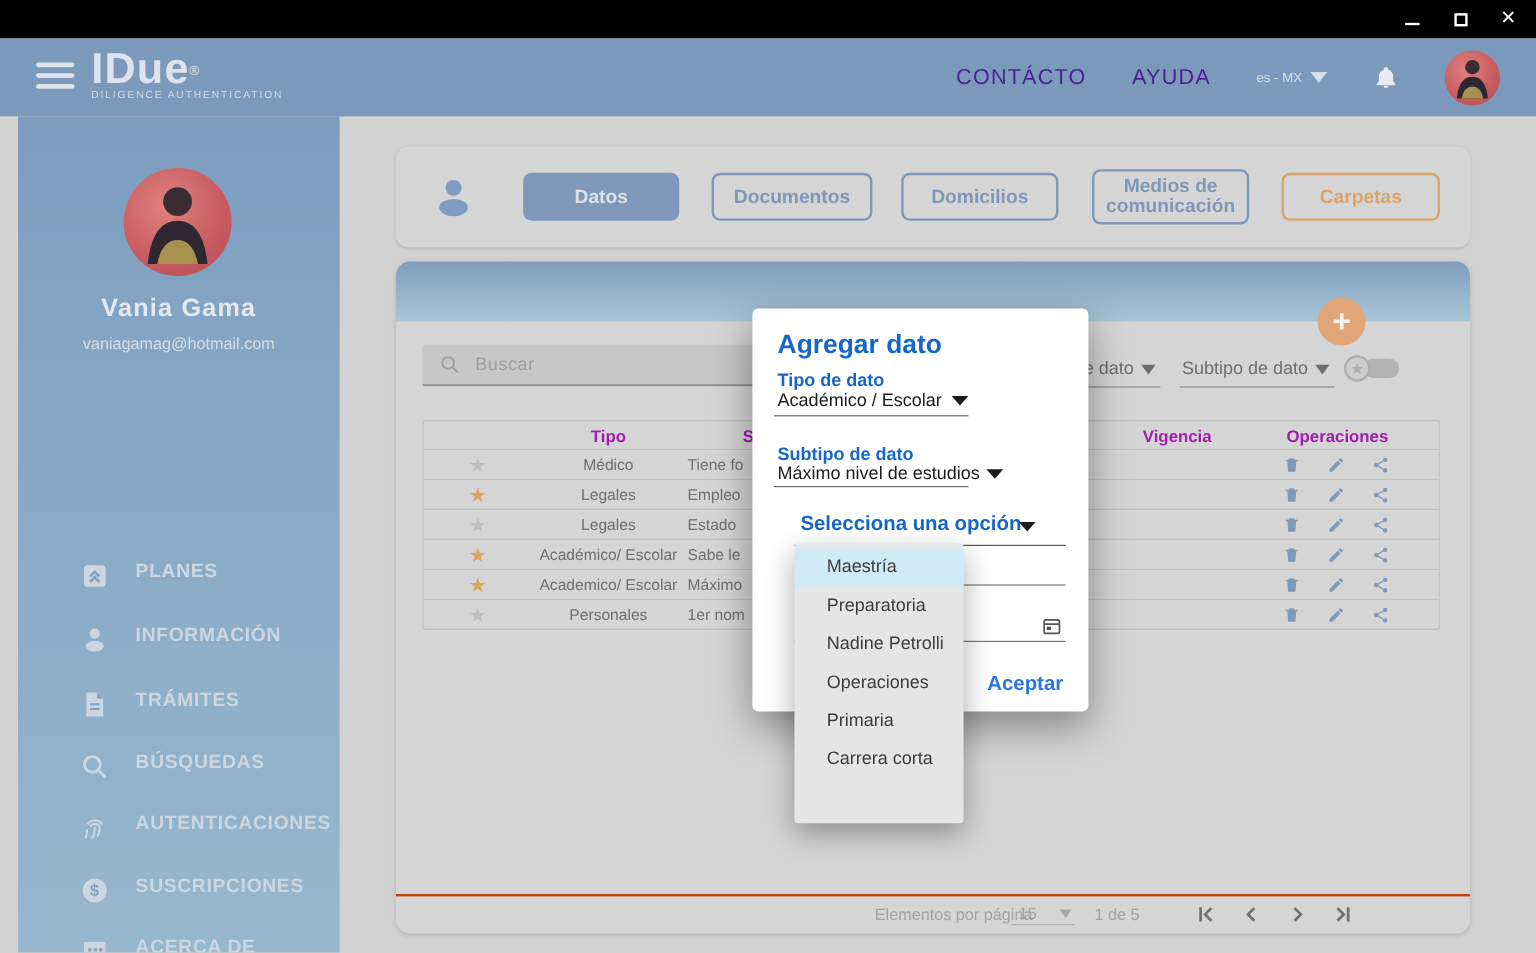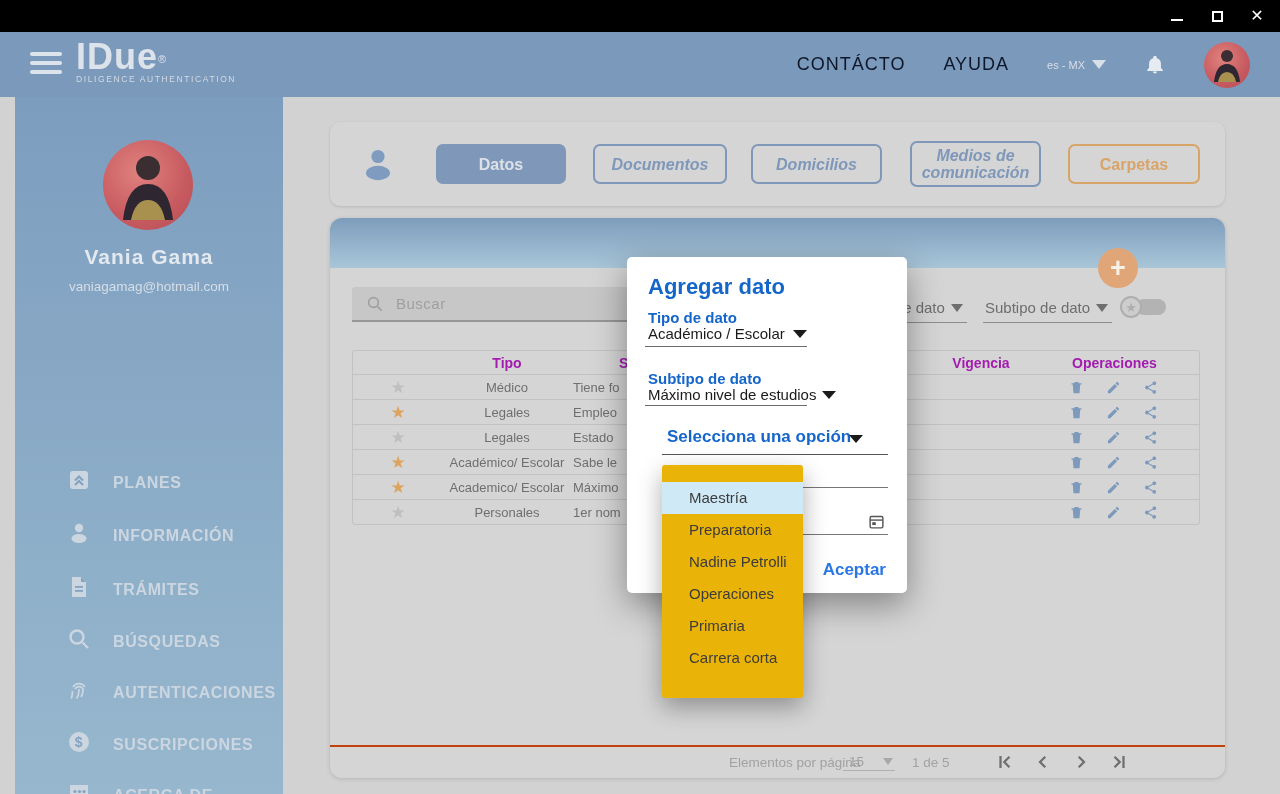--- a/index.html
+++ b/index.html
@@ -17,41 +17,41 @@
 
   
   .appheader { position:absolute; left:0; top:32px; width:1280px; height:65px; background:#7b99bb; }
   .hamburger { position:absolute; left:30px; top:20px; width:32px; height:24px; cursor:pointer; }
   .hamburger span { display:block; width:32px; height:4px; background:#dde3ea; border-radius:2px; margin-bottom:5px; }
   .brand { position:absolute; left:76px; top:6px; color:#dde3ea; }
   .brand .name { font-size:36px; font-weight:bold; letter-spacing:1px; line-height:38px; }
   .brand .reg { font-size:11px; vertical-align:super; }
   .brand .tagline { font-size:8.5px; letter-spacing:1.6px; margin-top:-2px; color:#d3dae3; }
   .hnav { position:absolute; right:30px; top:0; height:65px; display:flex; align-items:center; gap:38px; }
-  .hnav .navlink { color:#0f172a; font-size:18px; letter-spacing:1px; cursor:pointer; }
+  .hnav .navlink { color:#4c1d95; font-size:18px; letter-spacing:1px; cursor:pointer; }
   .lang { color:#d9dfe7; font-size:11px; cursor:pointer; display:flex; align-items:center; gap:7px; }
   .tri-down { width:0; height:0; border-left:7px solid transparent; border-right:7px solid transparent; border-top:9px solid #d9dfe7; }
   .bell { width:22px; height:24px; cursor:pointer; }
   .avatar { width:46px; height:46px; border-radius:50%; background:radial-gradient(circle at 40% 35%, #e0827e 0%, #c75a60 60%, #b34d55 100%); position:relative; overflow:hidden; cursor:pointer; }
   .avatar svg, .avatar-big svg { position:absolute; left:0; top:0; width:100%; height:100%; }
 
   
   .sidebar { position:absolute; left:15px; top:97px; width:268px; height:697px; background:linear-gradient(180deg,#7d9dbf 0%, #8fb0c9 70%, #96b7cd 100%); }
   .avatar-big { position:absolute; left:88px; top:43px; width:90px; height:90px; border-radius:50%; background:radial-gradient(circle at 40% 35%, #e0827e 0%, #c75a60 60%, #b34d55 100%); overflow:hidden; }
   .uname { position:absolute; left:0; top:148px; width:268px; text-align:center; color:#e3e9ef; font-size:21px; font-weight:bold; letter-spacing:1px; }
   .uemail { position:absolute; left:0; top:182px; width:268px; text-align:center; color:#d6dee7; font-size:13.5px; }
-  .sitem { position:absolute; left:0; display:flex; align-items:flex-end; gap:22px; color:#ccd6e1; font-size:16px; font-weight:bold; letter-spacing:0.6px; cursor:pointer; white-space:nowrap; }
+  .sitem { position:absolute; left:0; display:flex; align-items:flex-start; gap:22px; color:#ccd6e1; font-size:16px; font-weight:bold; letter-spacing:0.6px; cursor:pointer; white-space:nowrap; }
   .sitem svg { width:24px; height:24px; flex:0 0 24px; }
 
   
   .tabcard { position:absolute; left:330px; top:122px; width:895px; height:84px; background:#d5d5d5; border-radius:10px; box-shadow:0 1px 3px rgba(0,0,0,0.12); }
   .tab-person { position:absolute; left:30px; top:24px; width:36px; height:36px; }
   .tabbtn { position:absolute; top:22px; height:40px; border-radius:7px; display:flex; align-items:center; justify-content:center; text-align:center; font-size:16px; font-weight:bold; cursor:pointer; line-height:17px; }
   .tab-active { background:#7f98b9; color:#dde1e7; }
-  .tab-outline { border:2px solid #7f98b9; color:#7f98b9; background:transparent;font-style:italic; }
+  .tab-outline { border:2px solid #7f98b9; color:#7f98b9; background:transparent; }
   .tab-orange { border:2px solid #d8a468; color:#d8a468; background:transparent; }
 
   
   .datacard { position:absolute; left:330px; top:218px; width:895px; height:560px; background:#d5d5d5; border-radius:12px; box-shadow:0 1px 4px rgba(0,0,0,0.15); }
   .band { position:absolute; left:0; top:0; width:895px; height:50px; border-radius:12px 12px 0 0; background:linear-gradient(180deg,#7e9dbc 0%, #a9c6d8 100%); }
   .plusbtn { position:absolute; left:768px; top:30px; width:40px; height:40px; border-radius:50%; background:#e0a678; color:#f7f0e6; font-size:27px; font-weight:bold; display:flex; align-items:center; justify-content:center; cursor:pointer; line-height:1; }
 
   .searchbox { position:absolute; left:22px; top:69px; width:538px; height:35px; background:#c7c7c7; border-bottom:2px solid #979797; border-radius:3px 3px 0 0; display:flex; align-items:center; padding-left:14px; gap:12px; }
   .searchbox svg { width:18px; height:18px; }
   .searchbox input { border:none; outline:none; background:transparent; font-size:15px; color:#7e7e7e; font-family:"Liberation Sans",sans-serif; width:440px; }
@@ -91,21 +91,21 @@
   .m-title { position:absolute; left:21px; top:17px; font-size:22px; font-weight:bold; color:#1566cb; }
   .m-label { position:absolute; left:21px; font-size:15px; font-weight:bold; color:#1566cb; }
   .m-value { position:absolute; left:21px; font-size:15px; color:#1a1a1a; display:flex; align-items:center; cursor:pointer; }
   .m-tri { width:0; height:0; border-left:7px solid transparent; border-right:7px solid transparent; border-top:8px solid #1a1a1a; }
   .m-line { position:absolute; height:1px; background:#6b6b6b; }
   .m-select-label { position:absolute; left:40px; top:170px; font-size:17px; font-weight:bold; color:#1566cb; cursor:pointer; }
   .m-accept { position:absolute; right:21px; top:303px; font-size:17px; font-weight:bold; color:#2a77e3; cursor:pointer; }
   .cal { position:absolute; left:241px; top:256px; width:17px; height:17px; cursor:pointer; }
 
   
-  .ddpanel { position:absolute; left:662px; top:465px; width:141px; height:233px; background:#eab308; border-radius:3px; box-shadow:0 9px 24px rgba(0,0,0,0.33); z-index:60; padding-top:17px; }
+  .ddpanel { position:absolute; left:662px; top:453px; width:141px; height:233px; background:#e5e5e5; border-radius:3px; box-shadow:0 9px 24px rgba(0,0,0,0.33); z-index:60; padding-top:4px; }
   .ddopt { height:32px; line-height:32px; padding-left:27px; font-size:15px; color:#3c3c3c; cursor:pointer; white-space:nowrap; }
   .ddopt.sel { background:#cfe9f6; }
 </style>
 </head>
 <body>
 
 <div id="app">
 
   <div class="titlebar">
     <div class="winbtns">

